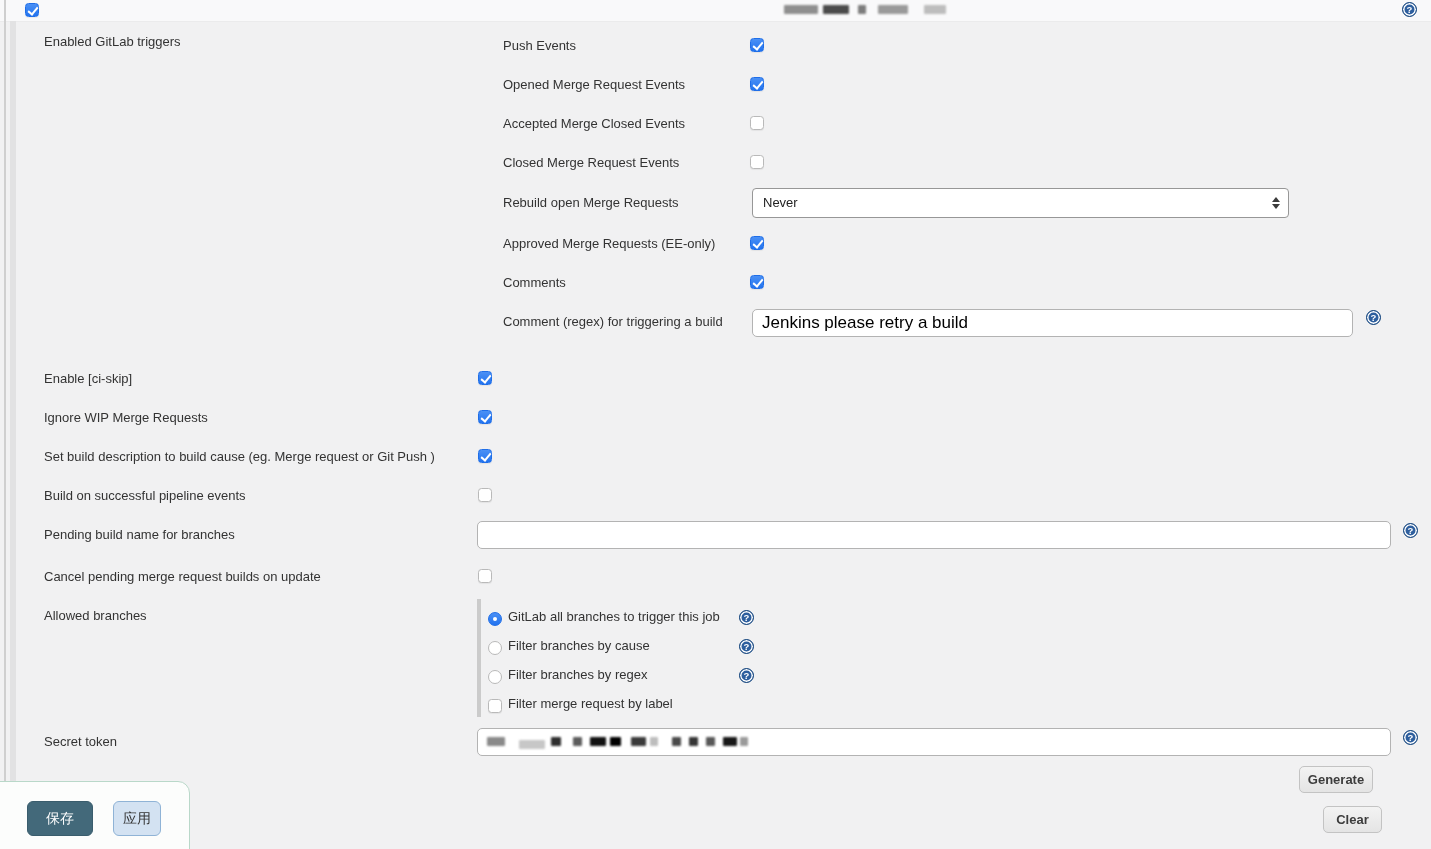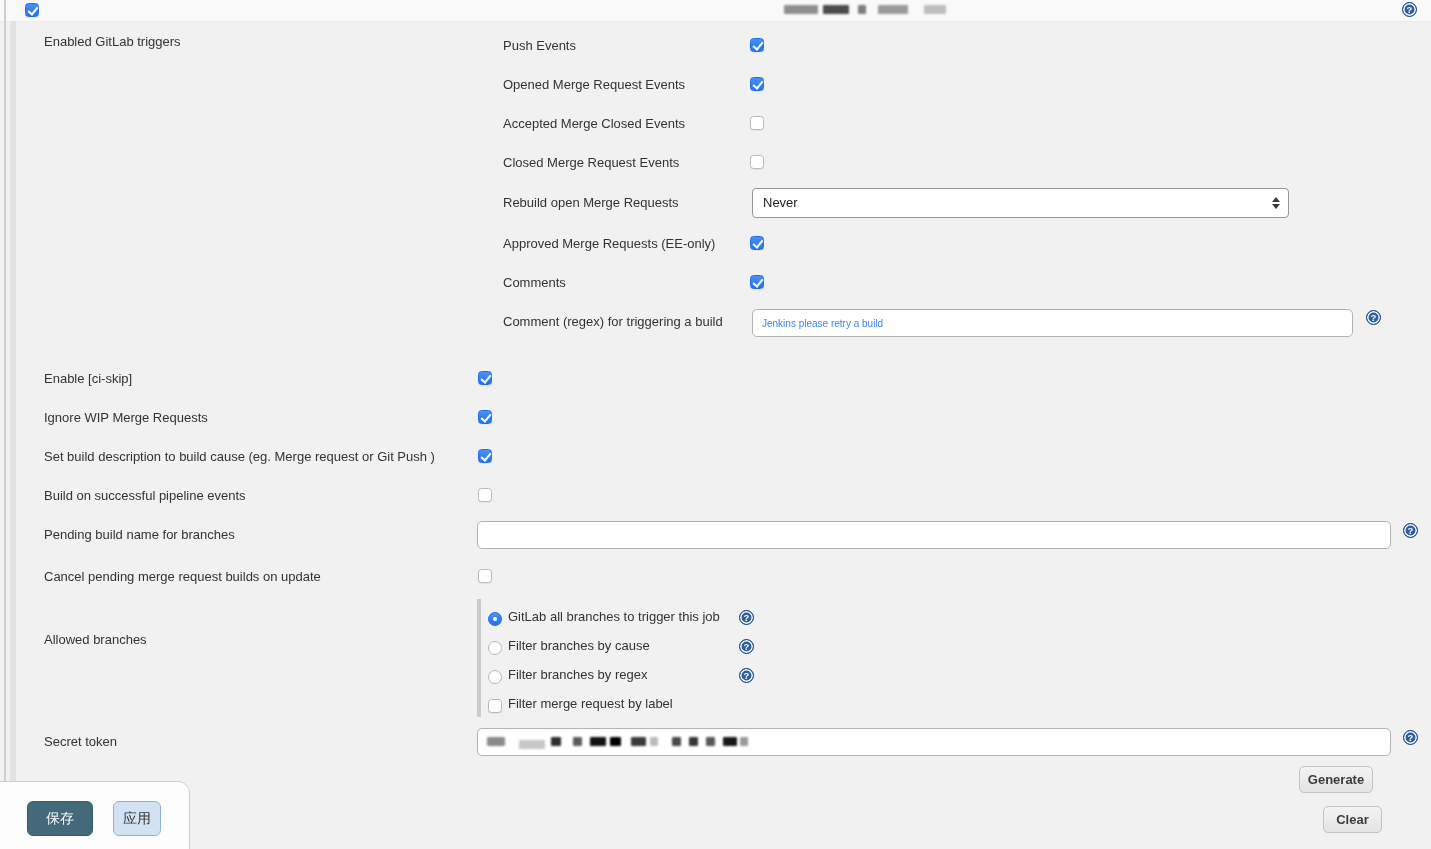--- a/index.html
+++ b/index.html
@@ -25,22 +25,22 @@
       border:solid #fff;border-width:0 2px 2px 0;transform:rotate(40deg)}
 
   
   .radio{position:absolute;width:14px;height:14px;border-radius:50%;background:#fff;
       border:1px solid #b9b9b9;box-sizing:border-box}
   .radio.checked{background:linear-gradient(#4a90f5,#2273ef);border-color:#1f6ee8}
   .radio.checked::after{content:"";position:absolute;left:4px;top:4px;width:4px;height:4px;border-radius:50%;background:#fff}
 
   
   .input{position:absolute;background:#fff;border:1px solid #b3b3b3;border-radius:5px;
-      box-sizing:border-box;height:28px;padding:0 9px;color:#3b82f6;
-      font-family:"Liberation Sans",sans-serif;font-size:10px;outline:none}
+      box-sizing:border-box;height:28px;padding:0 9px;color:#000000;
+      font-family:"Liberation Sans",sans-serif;font-size:17px;outline:none}
 
   
   .select{position:absolute;background:#fff;border:1px solid #979797;border-radius:4px;
       box-sizing:border-box;height:30px;line-height:28px;padding:0 26px 0 10px;color:#222}
   .spin{position:absolute;right:8px;top:8px;display:flex;flex-direction:column;gap:2px}
   .spin i{display:block;width:0;height:0;border-left:4px solid transparent;border-right:4px solid transparent}
   .spin .up{border-bottom:5px solid #3c3c3c}
   .spin .dn{border-top:5px solid #3c3c3c}
 
   
@@ -136,21 +136,21 @@
   <span class="lbl" style="left:44px;top:488px">Build on successful pipeline events</span>
   <span class="cb" style="left:478px;top:488px"></span>
 
   <span class="lbl" style="left:44px;top:527px">Pending build name for branches</span>
   <input class="input" style="left: 477px; top: 521px; width: 914px;" value="">
   <span class="help" style="left:1403px;top:523px">?</span>
 
   <span class="lbl" style="left:44px;top:569px">Cancel pending merge request builds on update</span>
   <span class="cb" style="left:478px;top:569px"></span>
 
-  <span class="lbl" style="left:44px;top:632px">Allowed branches</span>
+  <span class="lbl" style="left:44px;top:608px">Allowed branches</span>
   <div class="groupbar"></div>
 
   <span class="radio checked" style="left:488px;top:612px"></span>
   <span class="lbl" style="left:508px;top:609px">GitLab all branches to trigger this job</span>
   <span class="help" style="left:739px;top:610px">?</span>
 
   <span class="radio" style="left:488px;top:641px"></span>
   <span class="lbl" style="left:508px;top:638px">Filter branches by cause</span>
   <span class="help" style="left:739px;top:639px">?</span>
 

